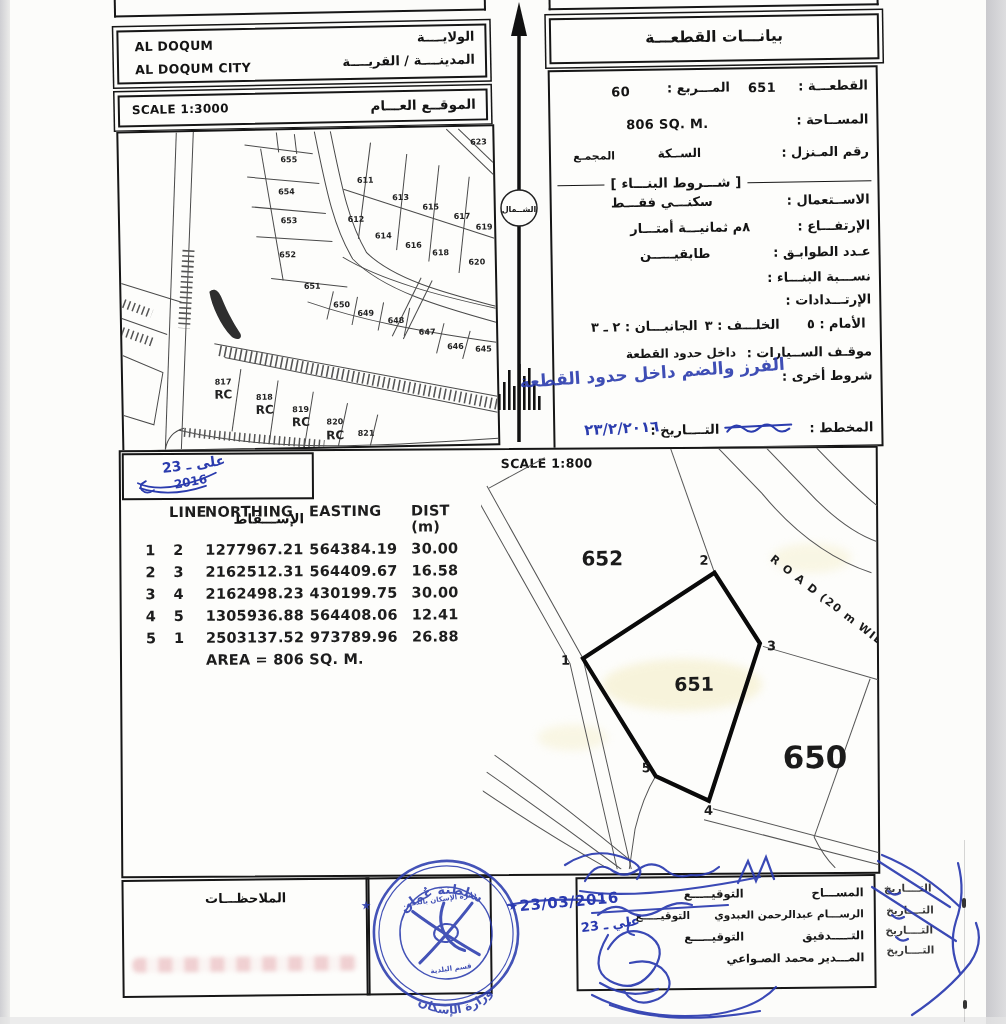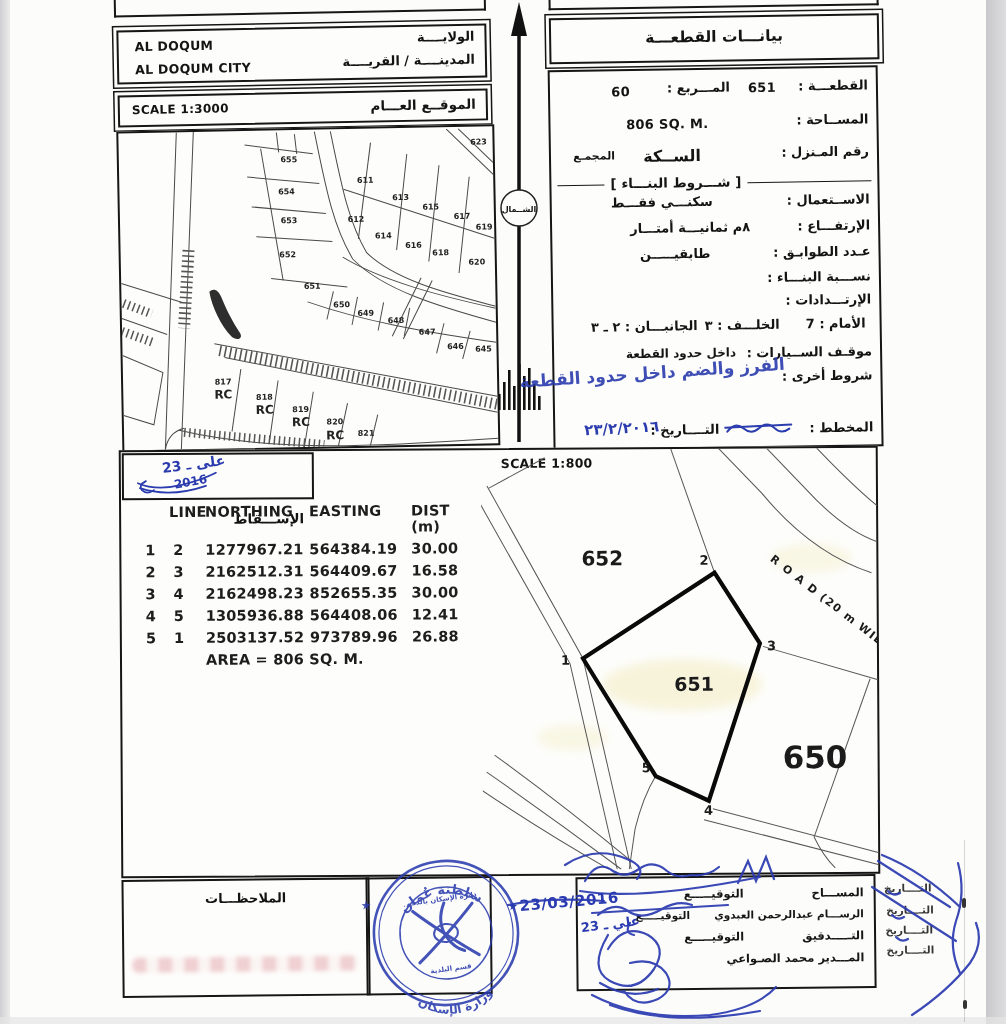--- a/index.html
+++ b/index.html
@@ -180,35 +180,35 @@
 
       <span class="abs ar" style="right:8px;top:10px;">القطعـــة :</span>
       <span class="abs en" style="right:100px;top:11px;">651</span>
       <span class="abs ar" style="right:146px;top:10px;">المـــربع :</span>
       <span class="abs en" style="right:246px;top:13px;">60</span>
 
       <span class="abs ar" style="right:8px;top:44px;">المســاحة :</span>
       <span class="abs en" style="right:168px;top:46px;">806 SQ. M.</span>
 
       <span class="abs ar" style="right:8px;top:76px;">رقم المـنزل :</span>
-      <span class="abs ar" style="right:176px;top:76px;font-size:16px;">الســكة</span>
+      <span class="abs ar" style="right:176px;top:76px;font-size:12px;">الســكة</span>
       <span class="abs ar" style="right:262px;top:78px;font-size:11px;">المجمـع</span>
 
       <div class="abs" style="right:6px;left:6px;top:113px;border-top:1.5px solid #161616;"></div>
       <span class="abs ar" style="right:130px;top:104px;background:#fdfdfb;padding:0 6px;font-size:13.5px;">[ شـــروط البنـــاء ]</span>
 
       <span class="abs ar" style="right:8px;top:124px;">الاســتعمال :</span>
       <span class="abs ar" style="right:165px;top:124px;">سكنـــي فقـــط</span>
       <span class="abs ar" style="right:8px;top:150px;">الإرتفـــاع :</span>
       <span class="abs ar" style="right:128px;top:150px;">٨م    ثمانيـــة أمتـــار</span>
       <span class="abs ar" style="right:8px;top:176px;">عـدد الطوابـق :</span>
       <span class="abs ar" style="right:168px;top:176px;">طابقيـــــن</span>
       <span class="abs ar" style="right:8px;top:201px;">نســـبة البنـــاء :</span>
       <span class="abs ar" style="right:8px;top:224px;">الإرتـــدادات :</span>
-      <span class="abs ar" style="right:14px;top:248px;">الأمام : 7</span>
+      <span class="abs ar" style="right:14px;top:248px;">الأمام : ٥</span>
       <span class="abs ar" style="right:100px;top:248px;">الخلـــف : ٣</span>
       <span class="abs ar" style="right:182px;top:248px;">الجانبـــان : ٢ ـ ٣</span>
       <span class="abs ar" style="right:8px;top:276px;">موقـف الســيارات :</span>
       <span class="abs ar" style="right:144px;top:276px;font-size:12px;">داخل حدود القطعة</span>
       <span class="abs ar" style="right:8px;top:300px;">شروط أخرى :</span>
       <span class="abs ar blue" style="right:95px;top:292px;font-size:17px;transform:rotate(-3deg);font-weight:700;opacity:.9;">الفرز والضم داخل حدود القطعة</span>
 
       <span class="abs ar" style="right:8px;top:352px;">المخطط :</span>
       <svg class="abs" width="70" height="22" viewBox="0 0 70 22" style="right:88px;top:348px;">
         <g stroke="#2b3cae" stroke-width="2" fill="none" stroke-linecap="round">
@@ -257,21 +257,21 @@
 
         <div>2</div>
         <div>3</div>
         <div>2162512.31</div>
         <div>564409.67</div>
         <div>16.58</div>
 
         <div>3</div>
         <div>4</div>
         <div>2162498.23</div>
-        <div>852655.35</div>
+        <div>430199.75</div>
         <div>30.00</div>
 
         <div>4</div>
         <div>5</div>
         <div>1305936.88</div>
         <div>564408.06</div>
         <div>12.41</div>
 
         <div>5</div>
         <div>1</div>

